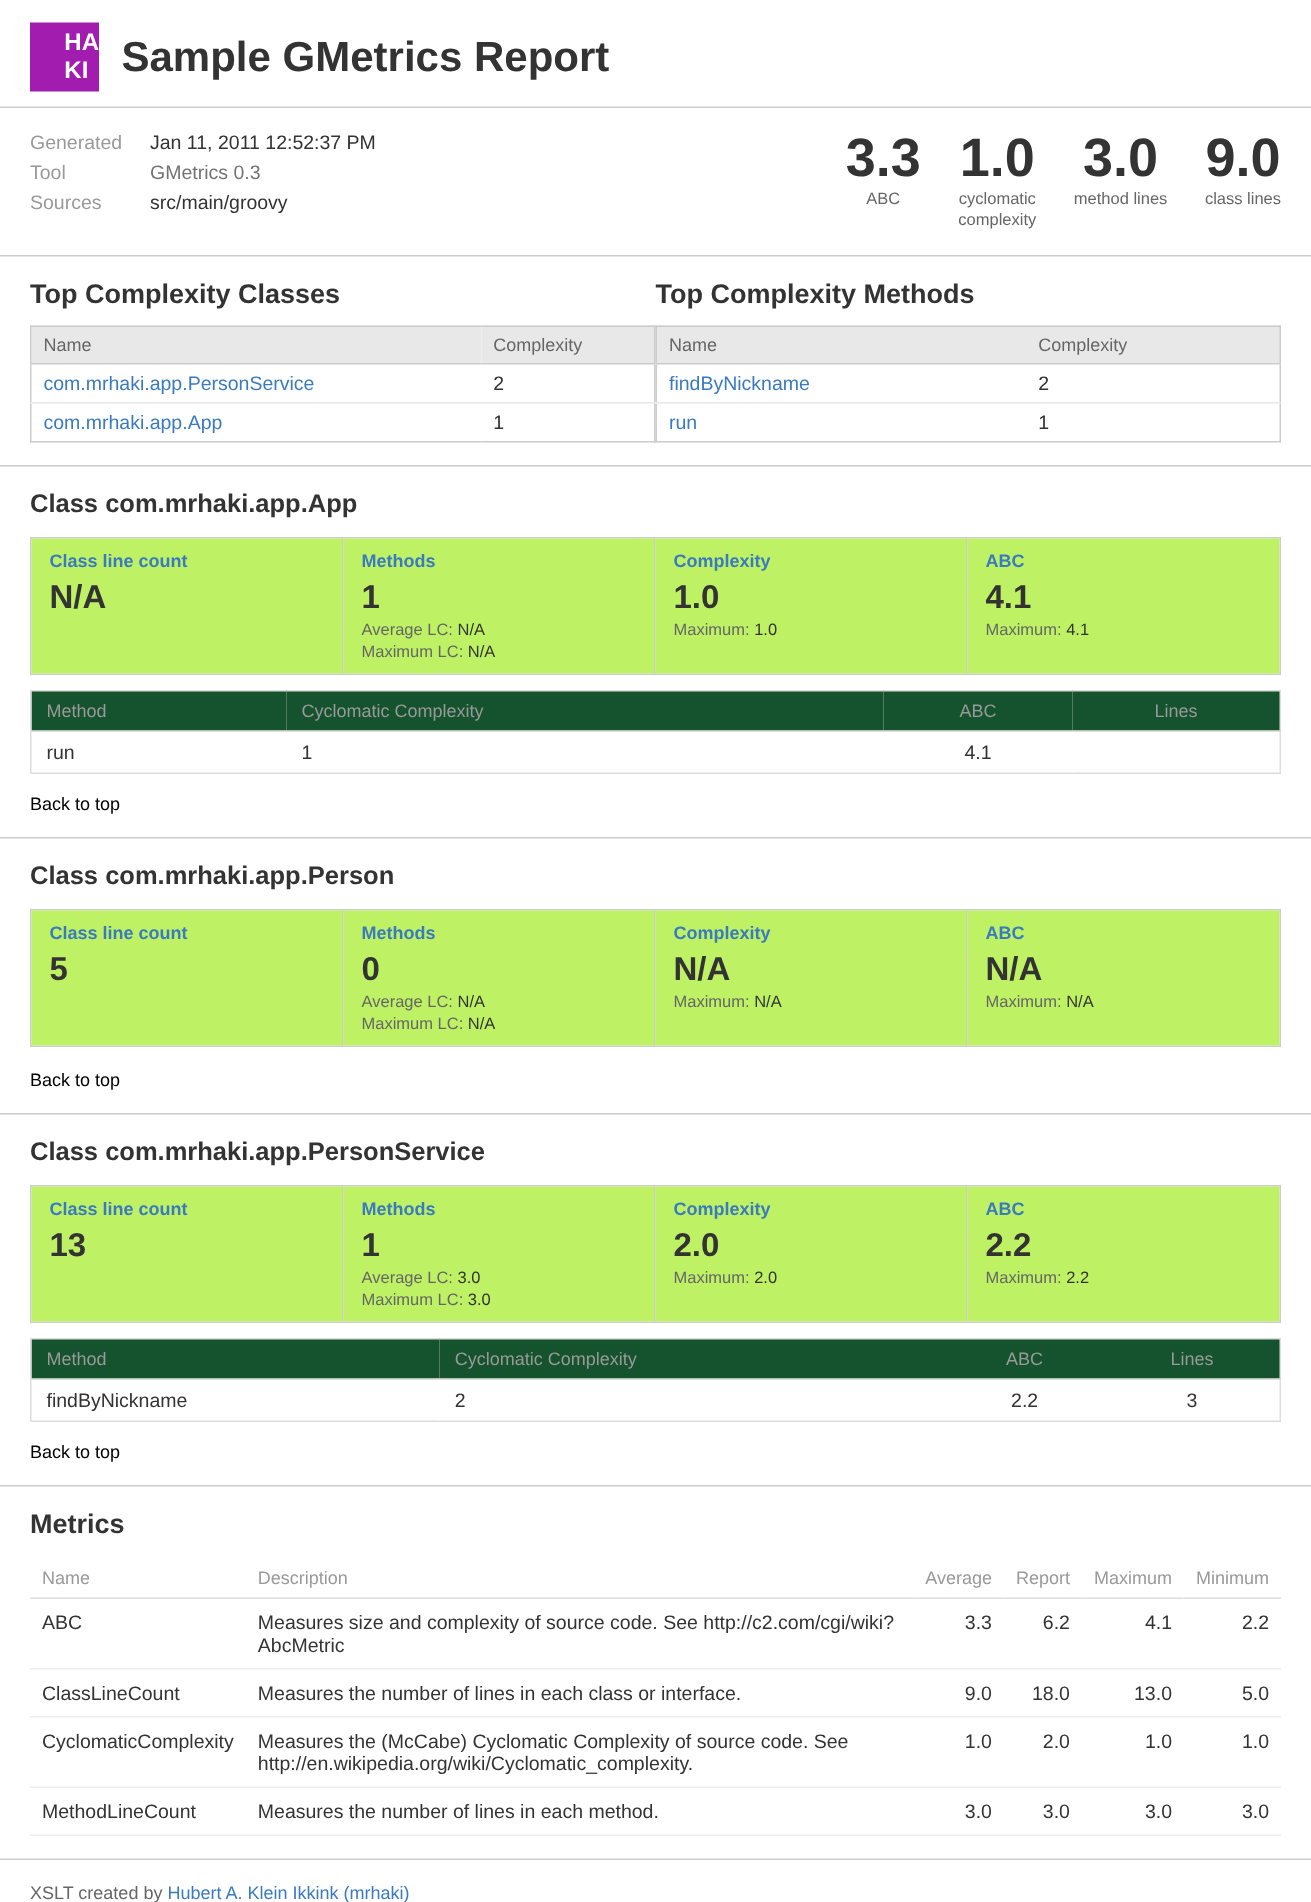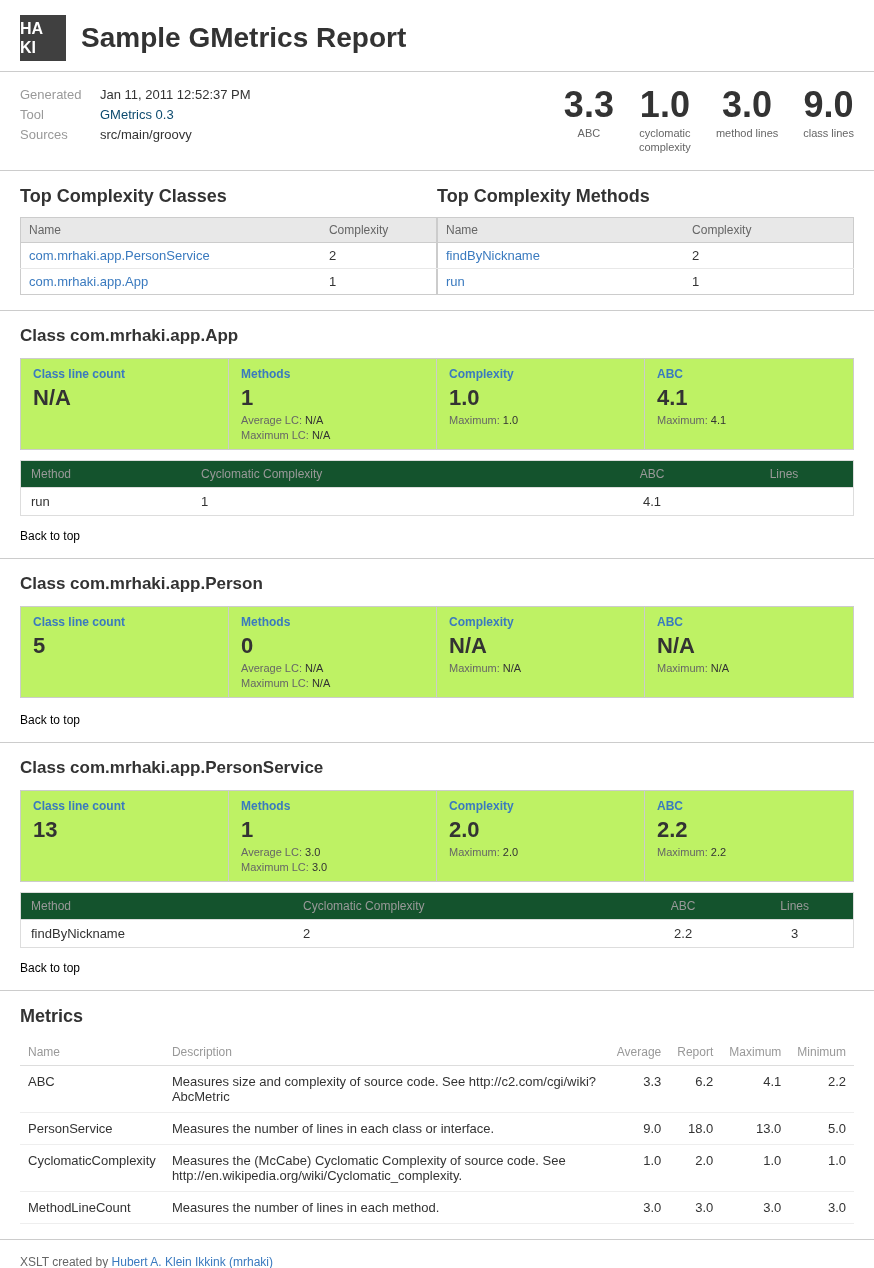--- a/index.html
+++ b/index.html
@@ -1,29 +1,29 @@
 <!DOCTYPE html>
 <html><head>
   <meta charset="utf-8">
   <style>
     * { box-sizing: border-box; margin: 0; padding: 0; }
     body { font-family: Arial, Helvetica, sans-serif; font-size: 13px; color: #333; background: #fff; width: 874px; }
     
     
     .header { padding: 15px 20px 10px; border-bottom: 1px solid #ccc; display: flex; align-items: center; gap: 15px; }
-    .logo { width: 46px; height: 46px; background: #404040; display: flex; align-items: center; justify-content: flex-start; color: #fff; font-size: 16px; font-weight: bold; line-height: 1.2; flex-shrink: 0; }
+    .logo { width: 46px; height: 46px; background: #a21caf; display: flex; align-items: center; justify-content: flex-end; color: #fff; font-size: 16px; font-weight: bold; line-height: 1.2; flex-shrink: 0; }
     .page-title { font-size: 28px; font-weight: bold; color: #333; }
     
     
     .meta-section { padding: 15px 20px; border-bottom: 1px solid #ccc; display: flex; justify-content: space-between; align-items: flex-start; gap: 25px; }
     .meta-left { display: flex; flex-direction: column; gap: 5px; }
     .meta-row { display: flex; gap: 10px; }
     .meta-label { color: #999; width: 70px; }
     .meta-value { color: #333; }
-    .meta-link { color: #0c4a6e; text-decoration: none; }
+    .meta-link { color: #737373; text-decoration: none; }
     .meta-stats { display: flex; gap: 25px; align-items: flex-start; }
     .stat-item { text-align: center; }
     .stat-number { font-size: 36px; font-weight: bold; color: #333; line-height: 1; }
     .stat-label { font-size: 11px; color: #666; margin-top: 3px; line-height: 1.3; }
     .section-title { font-size: 18px; font-weight: bold; margin-bottom: 12px; }
     
     
     .top-tables { display: flex; padding: 15px 20px; border-bottom: 1px solid #ccc; }
     .top-table-section { flex: 1; }
     .top-table-title { font-size: 18px; font-weight: bold; margin-bottom: 10px; }
@@ -300,21 +300,21 @@
     <tbody id="metrics-body">
     <tr>
     <td>ABC</td>
     <td>Measures size and complexity of source code. See http://c2.com/cgi/wiki?AbcMetric</td>
     <td>3.3</td>
     <td>6.2</td>
     <td>4.1</td>
     <td>2.2</td>
   </tr>
         <tr>
-    <td>PersonService</td>
+    <td>ClassLineCount</td>
     <td>Measures the number of lines in each class or interface.</td>
     <td>9.0</td>
     <td>18.0</td>
     <td>13.0</td>
     <td>5.0</td>
   </tr>
         <tr>
     <td>CyclomaticComplexity</td>
     <td>Measures the (McCabe) Cyclomatic Complexity of source code. See http://en.wikipedia.org/wiki/Cyclomatic_complexity.</td>
     <td>1.0</td>

